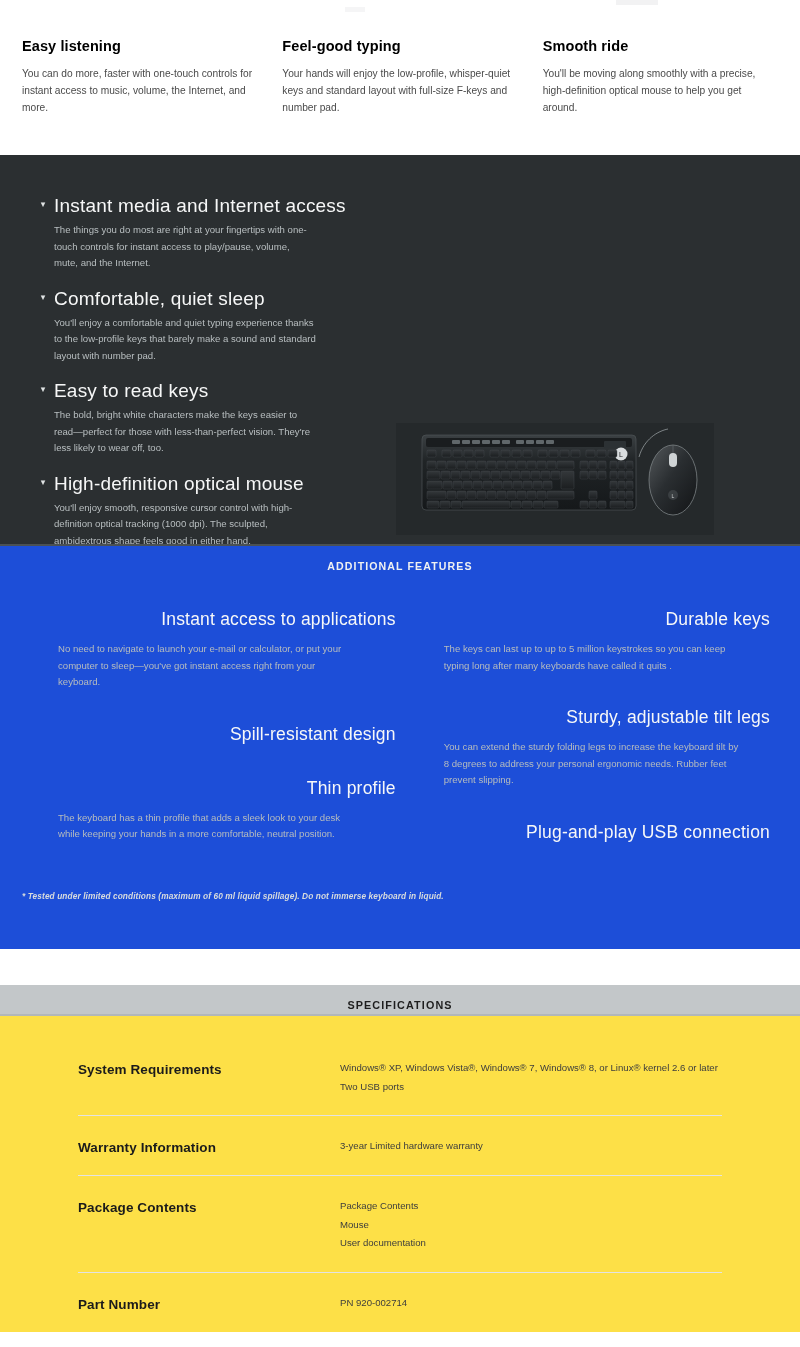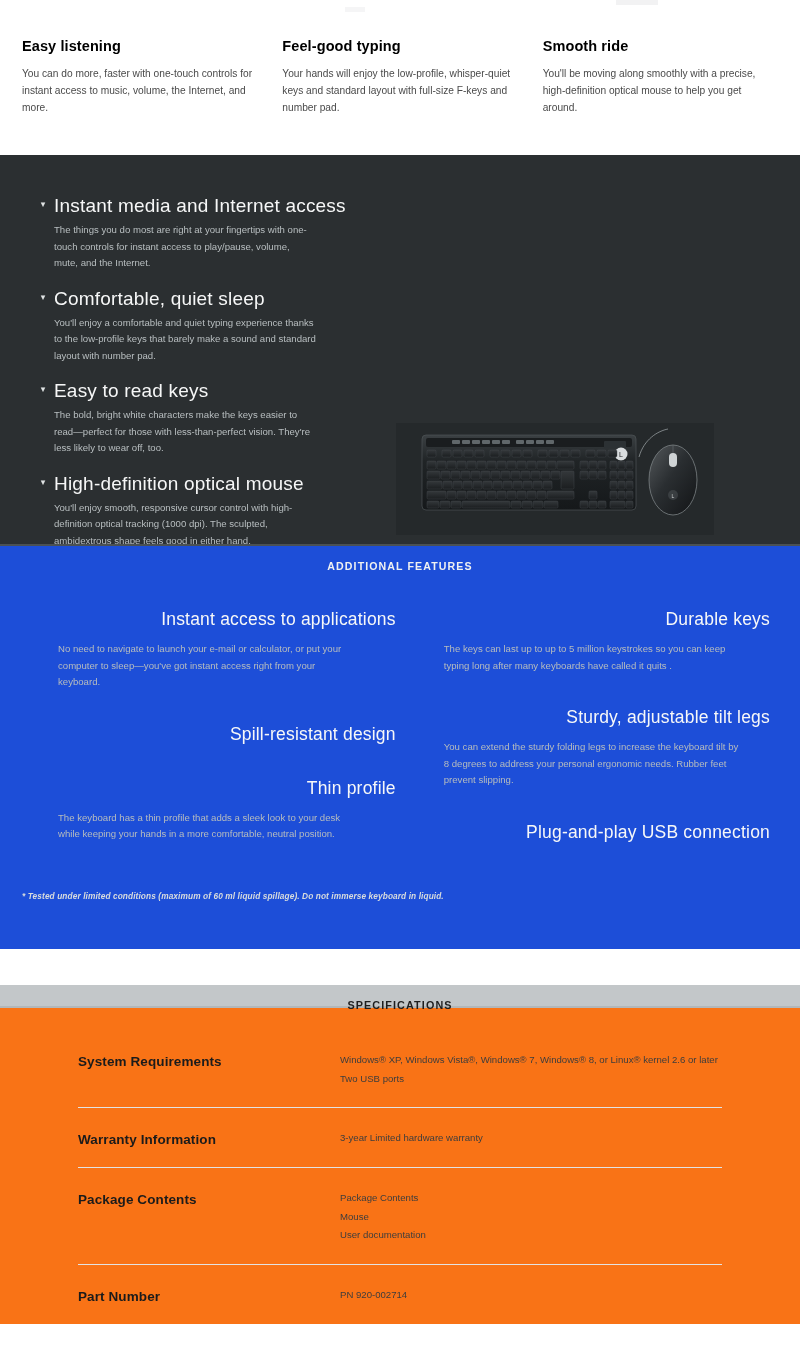--- a/index.html
+++ b/index.html
@@ -155,30 +155,30 @@
     color: #d8dcdd;
     letter-spacing: .1px;
   }
 
   
   .white-gap { height: 36px; background: #ffffff; }
 
   
   .spec-header {
     background: #c3c7c9;
-    height: 23px;
+    height: 31px;
     line-height: 40px;
     text-align: center;
     font-size: 10.8px;
     font-weight: 700;
     letter-spacing: 1.1px;
     color: #1e1e1e;
     border-bottom: 2px solid #b2b7b9;
   }
-  .spec-body { background: #f97316; padding-top: 22px; }
+  .spec-body { background: #fde047; padding-top: 22px; }
   .spec-row {
     display: flex;
     padding: 22px 0 20px 0;
     margin: 0 78px 0 78px;
     border-top: 1px solid #e3e3e3;
   }
   .spec-row.first { border-top: none; }
   .spec-label {
     width: 262px;
     font-size: 13.5px;

